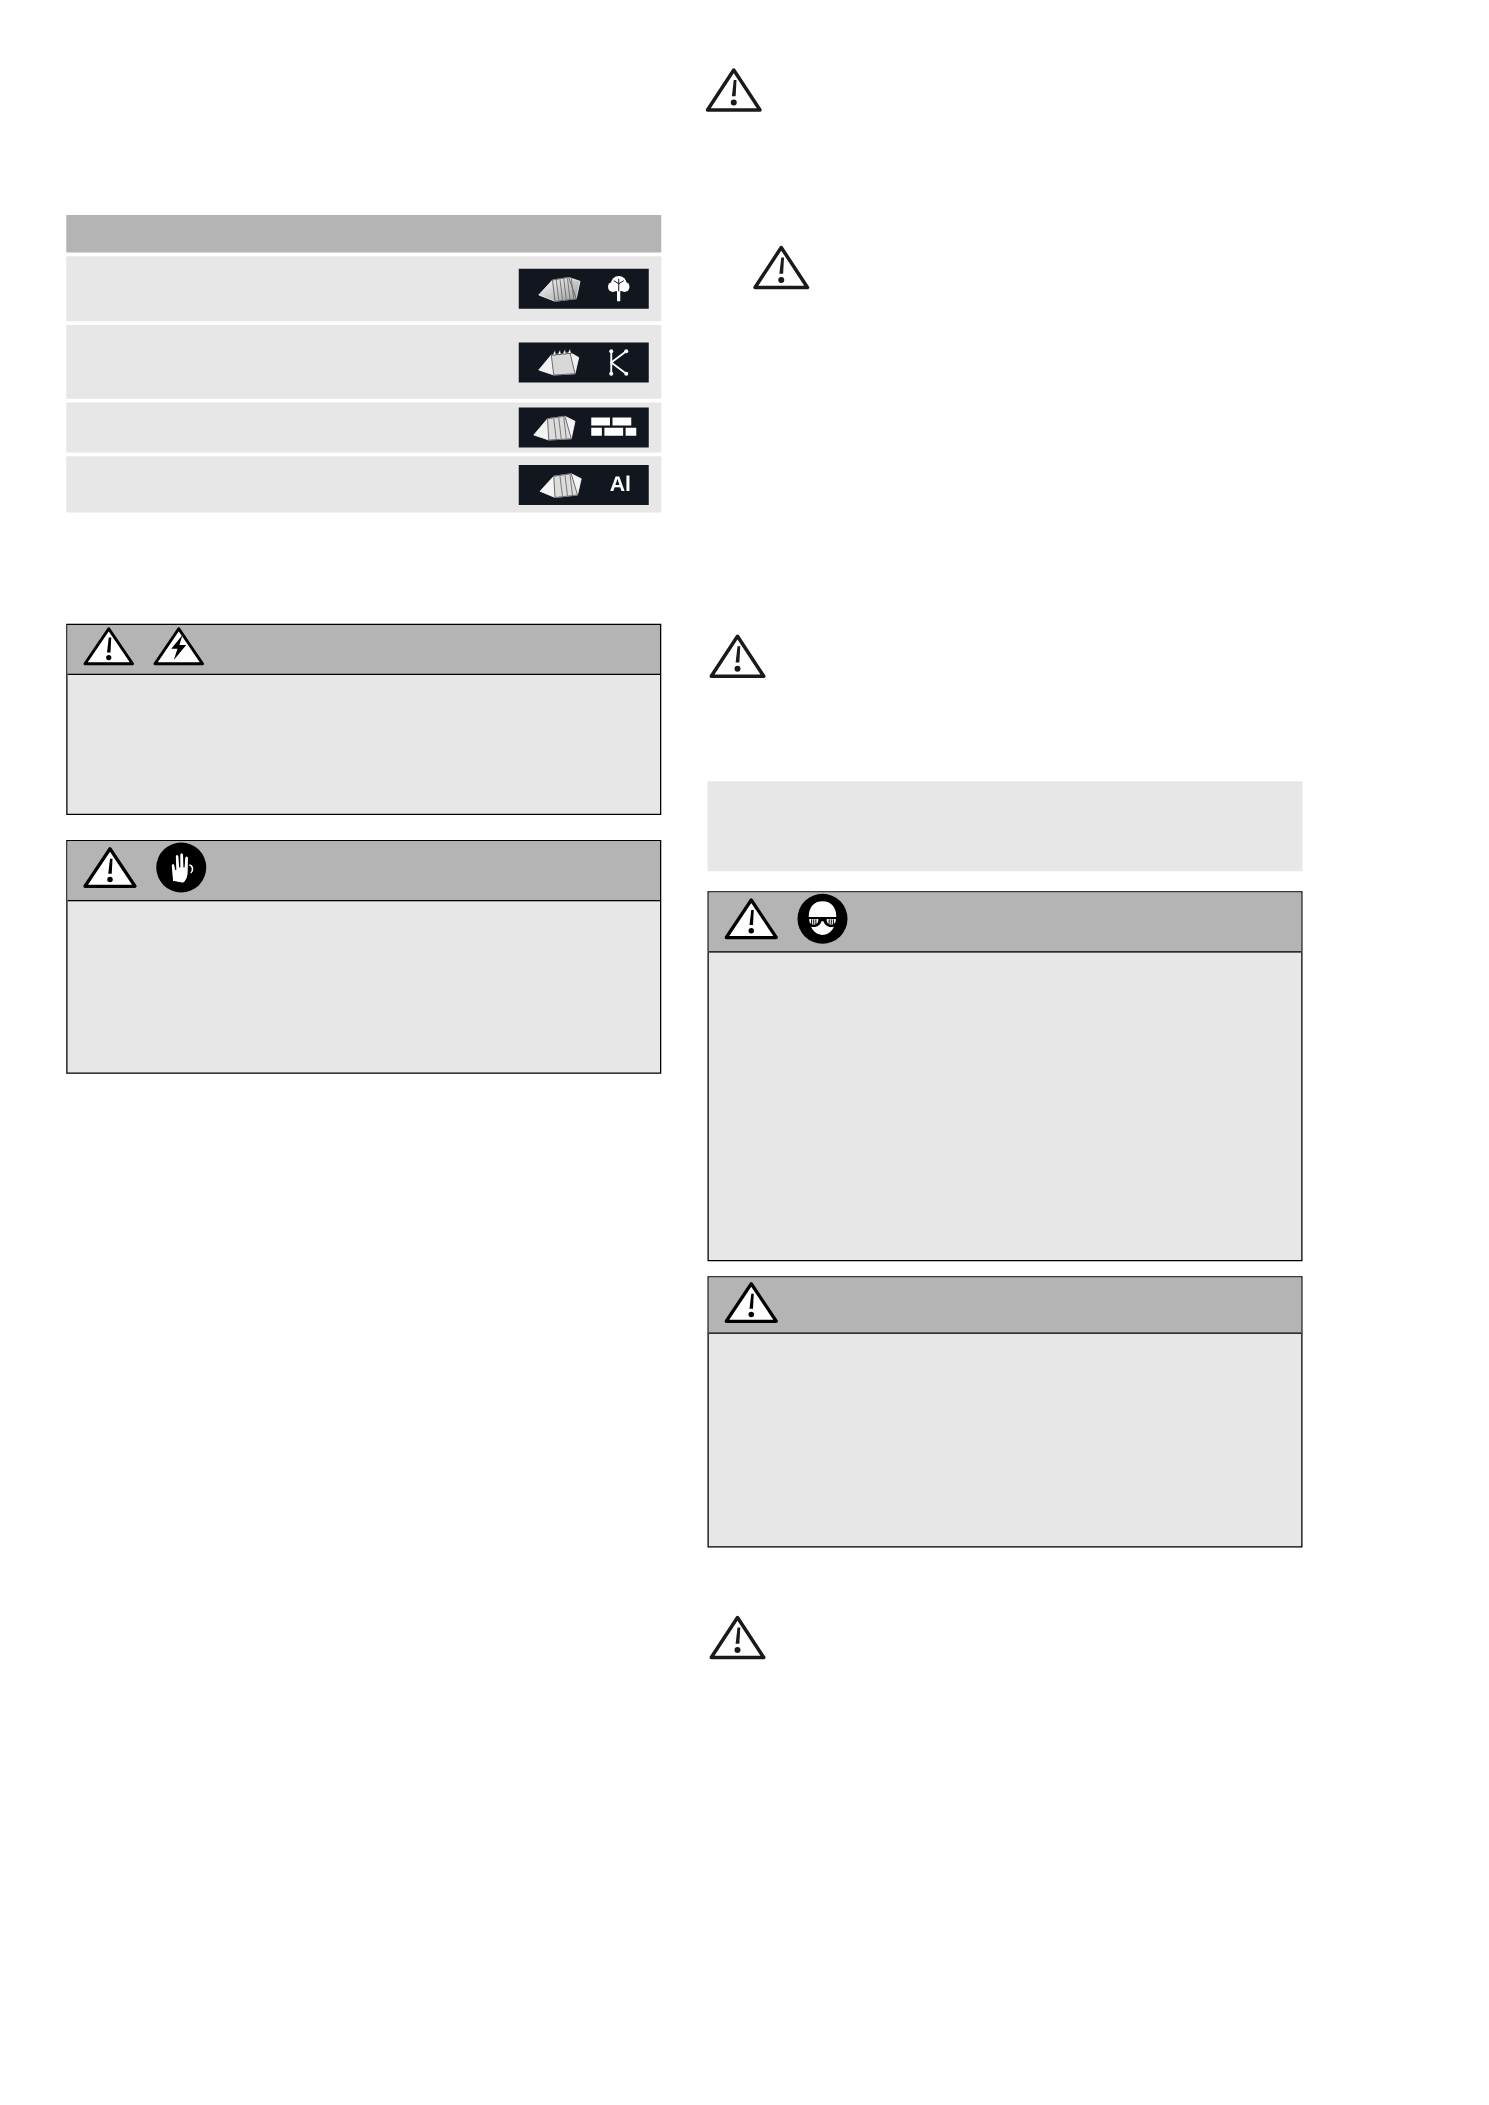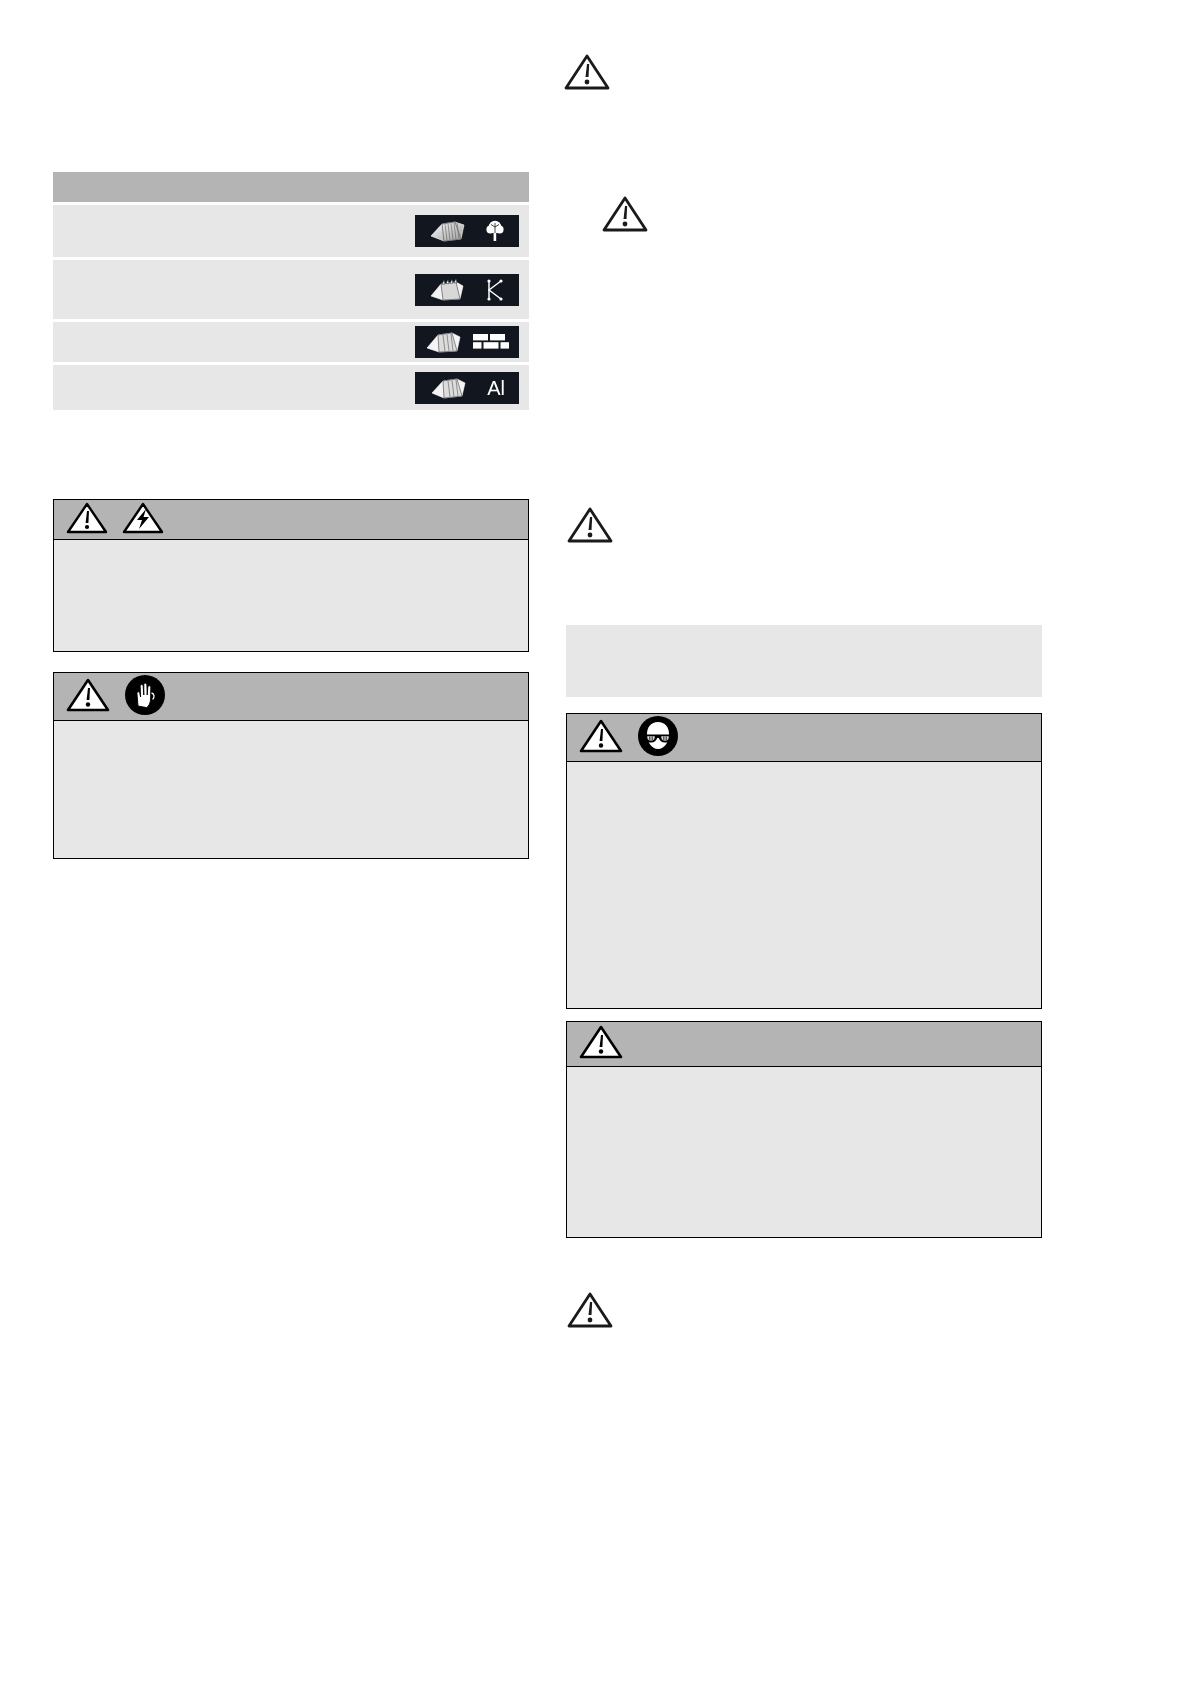--- a/index.html
+++ b/index.html
@@ -65,22 +65,22 @@
     flex: 0 0 auto;
     display: flex;
     align-items: center;
     justify-content: space-around;
     padding: 0 5px;
     box-sizing: border-box;
   }
   .badge svg { display: block; }
   .badge-label {
     color: #ffffff;
-    font-size: 20px;
-    font-weight: normal;
+    font-size: 17px;
+    font-weight: bold;
     font-family: "Liberation Sans", sans-serif;
     letter-spacing: 0px;
     line-height: 1;
   }
 
   
   .warnbox {
     border: 1.6px solid #000000;
     background: #e7e7e7;
     box-sizing: border-box;

